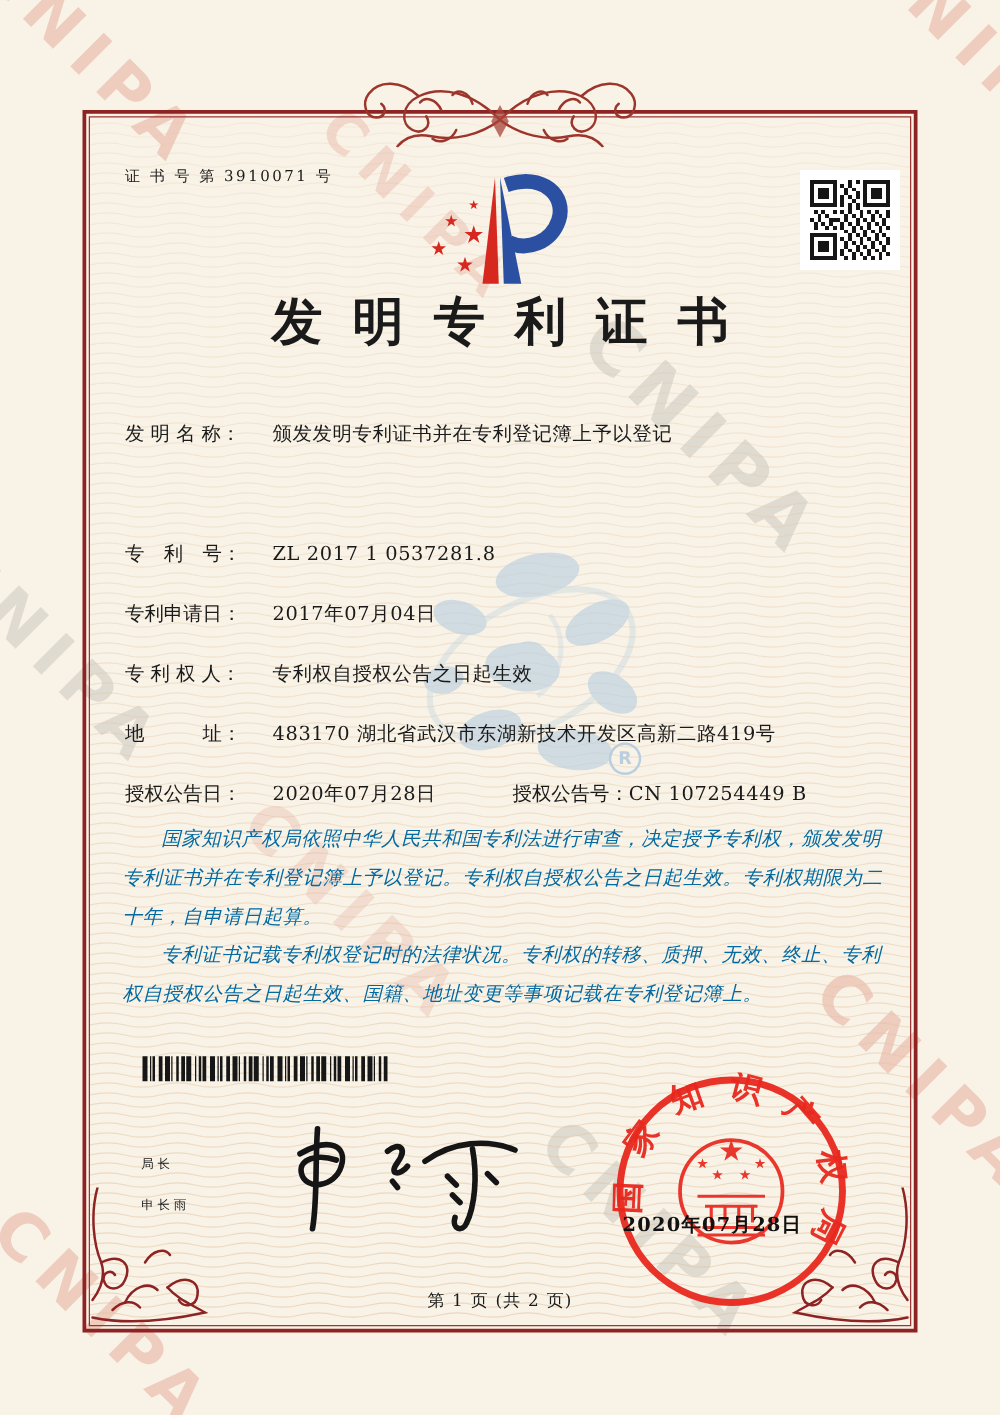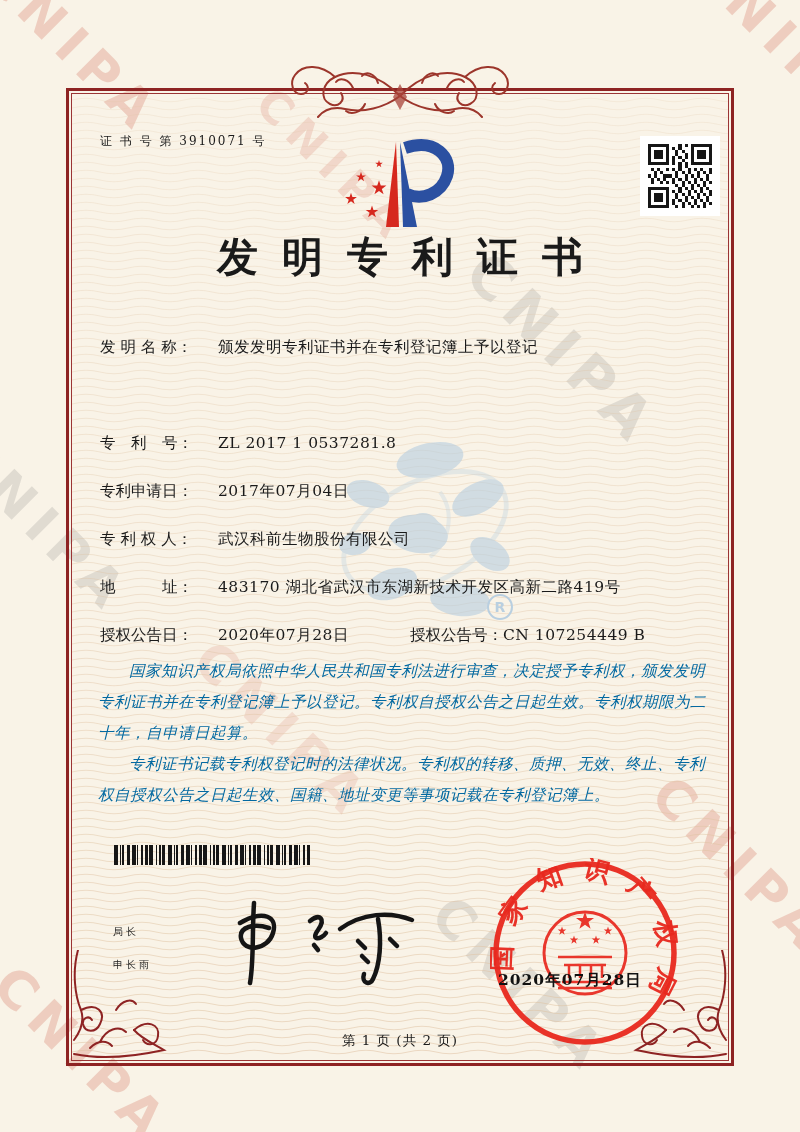--- a/index.html
+++ b/index.html
@@ -467,21 +467,21 @@
   <div class="frow" style="top:337px">
     <span class="flabel">发 明 名 称：</span><span class="fvalue">颁发发明专利证书并在专利登记簿上予以登记</span>
   </div>
   <div class="frow" style="top:433px">
     <span class="flabel">专　利　号：</span><span class="fvalue">ZL 2017 1 0537281.8</span>
   </div>
   <div class="frow" style="top:481px">
     <span class="flabel">专利申请日：</span><span class="fvalue">2017年07月04日</span>
   </div>
   <div class="frow" style="top:529px">
-    <span class="flabel">专 利 权 人：</span><span class="fvalue">武汉科前生物股份有限公司</span>
+    <span class="flabel">专 利 权 人：</span><span class="fvalue">专利权自授权公告之日起生效</span>
   </div>
   <div class="frow" style="top:577px">
     <span class="flabel">地　　　址：</span><span class="fvalue">483170 湖北省武汉市东湖新技术开发区高新二路419号</span>
   </div>
   <div class="frow" style="top:625px">
     <span class="flabel">授权公告日：</span><span class="fvalue">2020年07月28日</span>
     <span class="fpair2">
       <span class="flabel" style="min-width:0">授权公告号：</span><span class="fvalue">CN 107254449 B</span>
     </span>
   </div>

